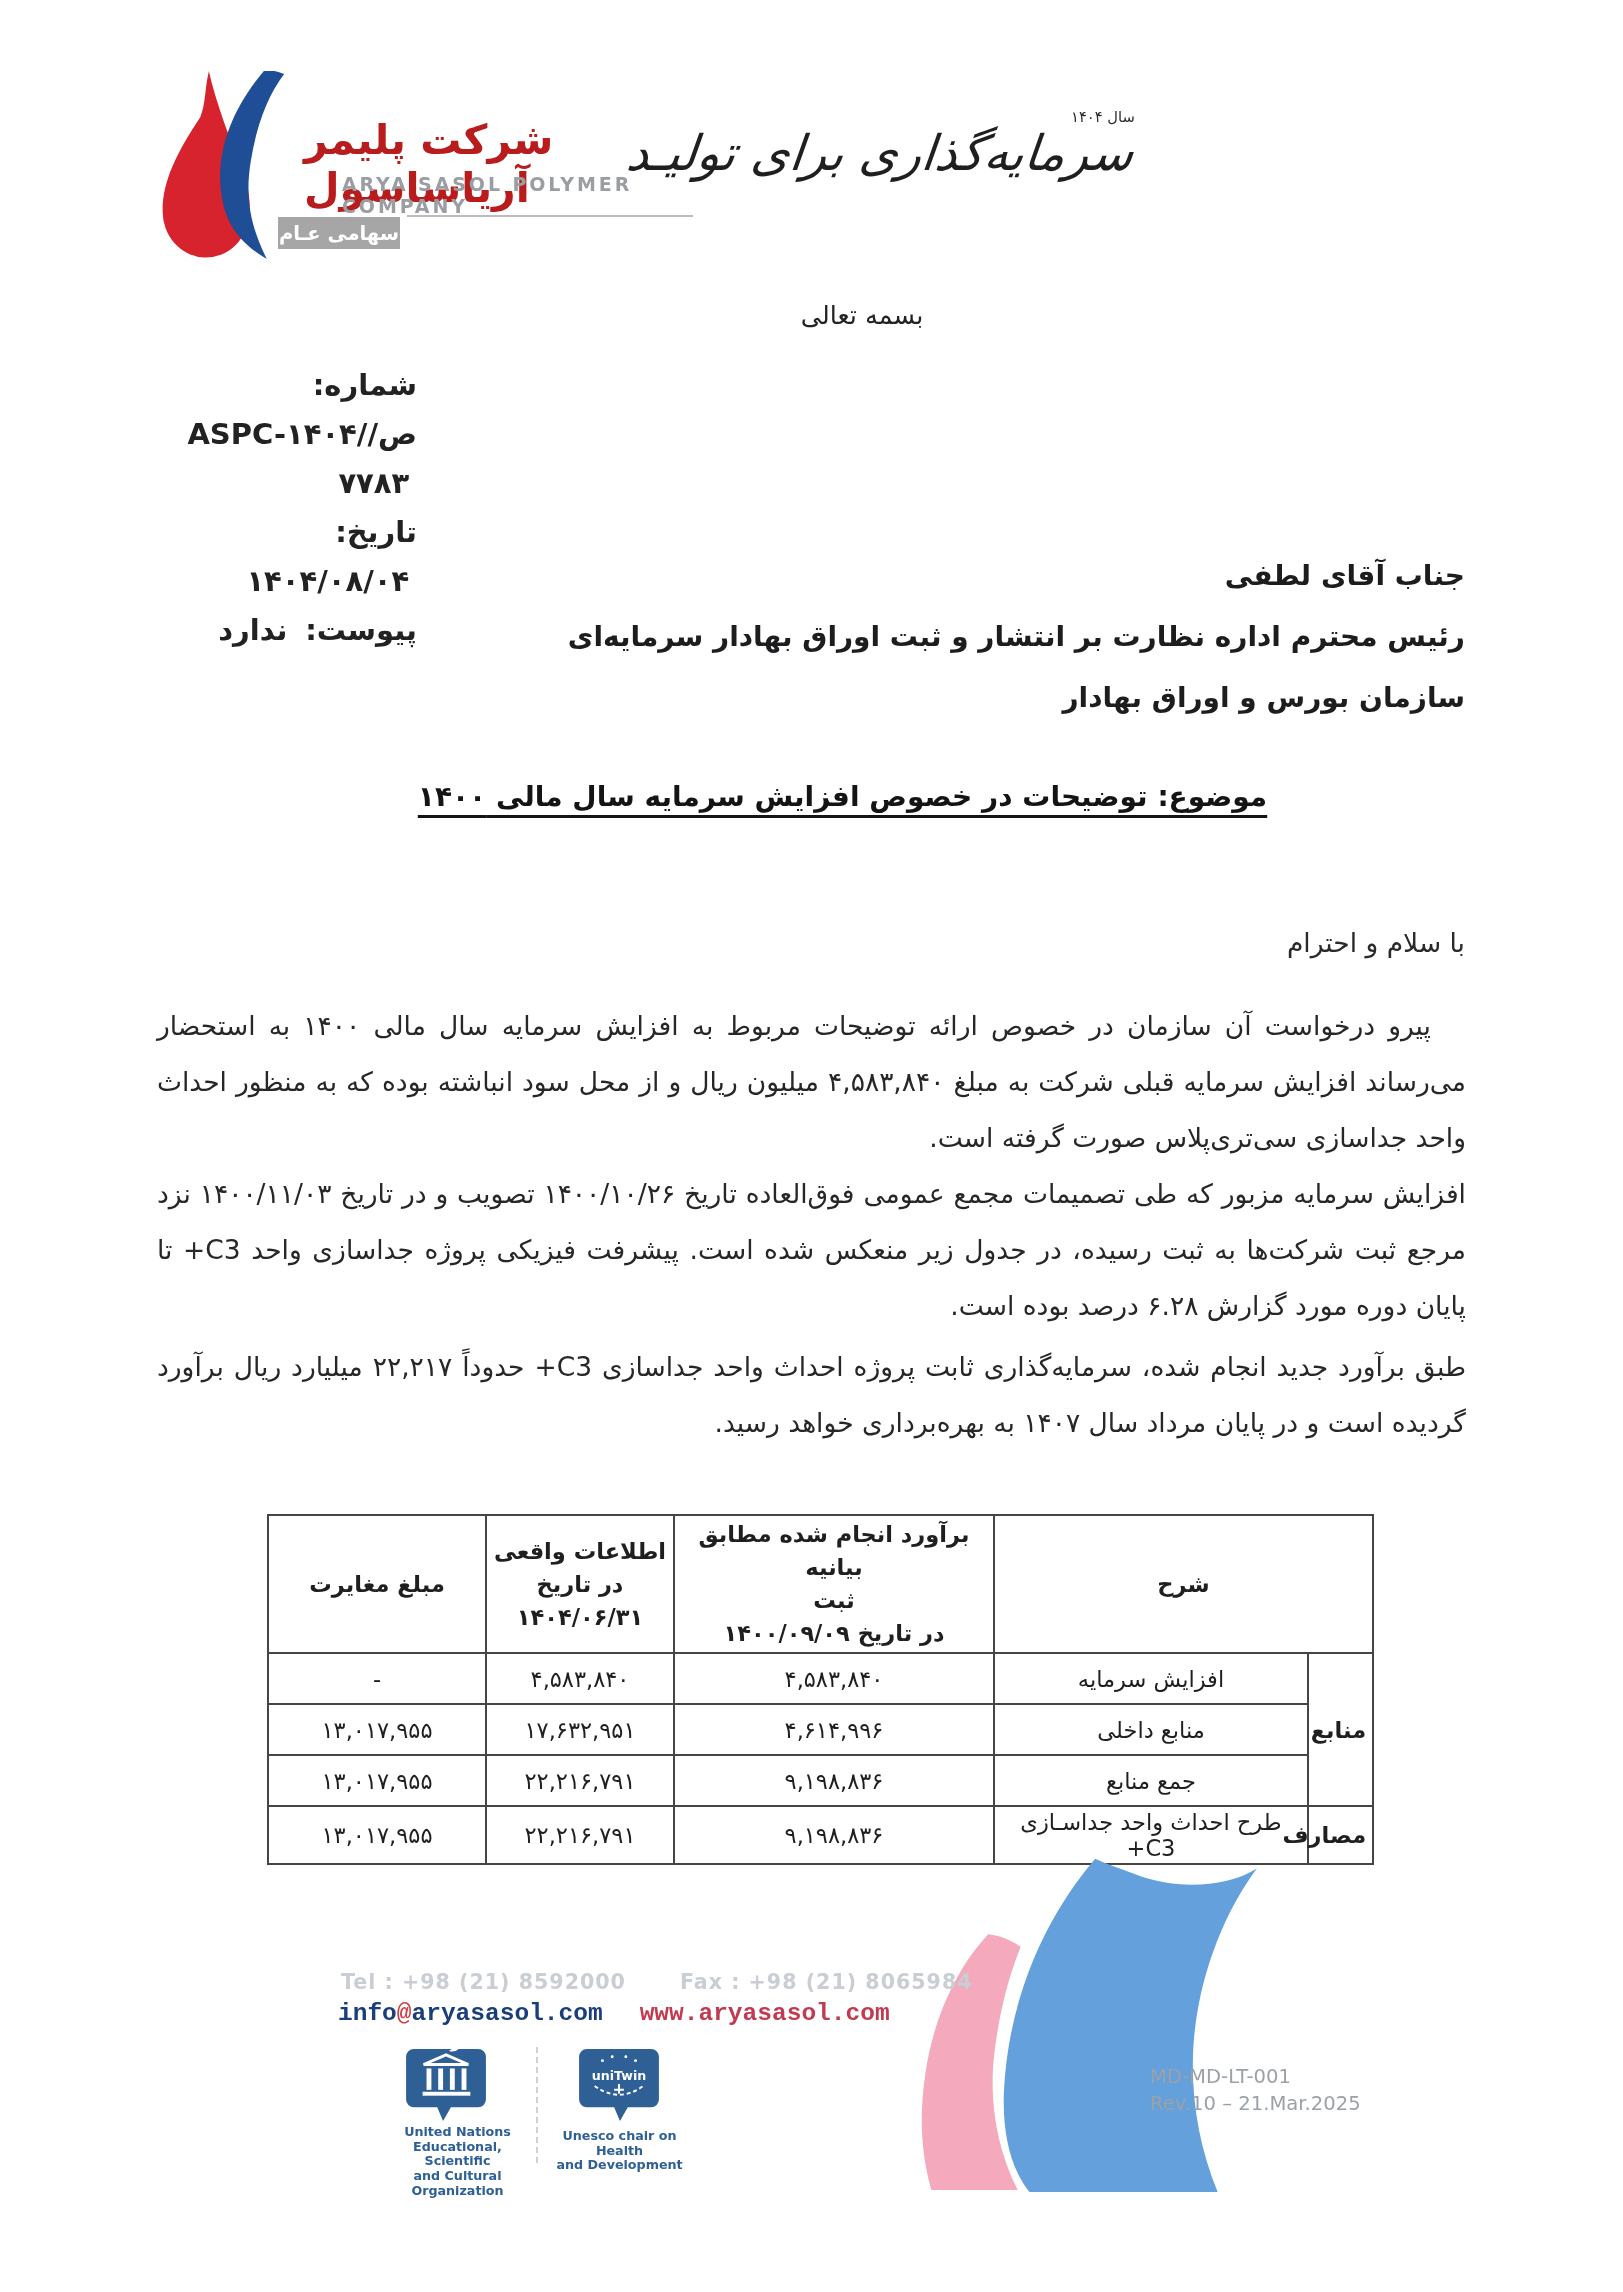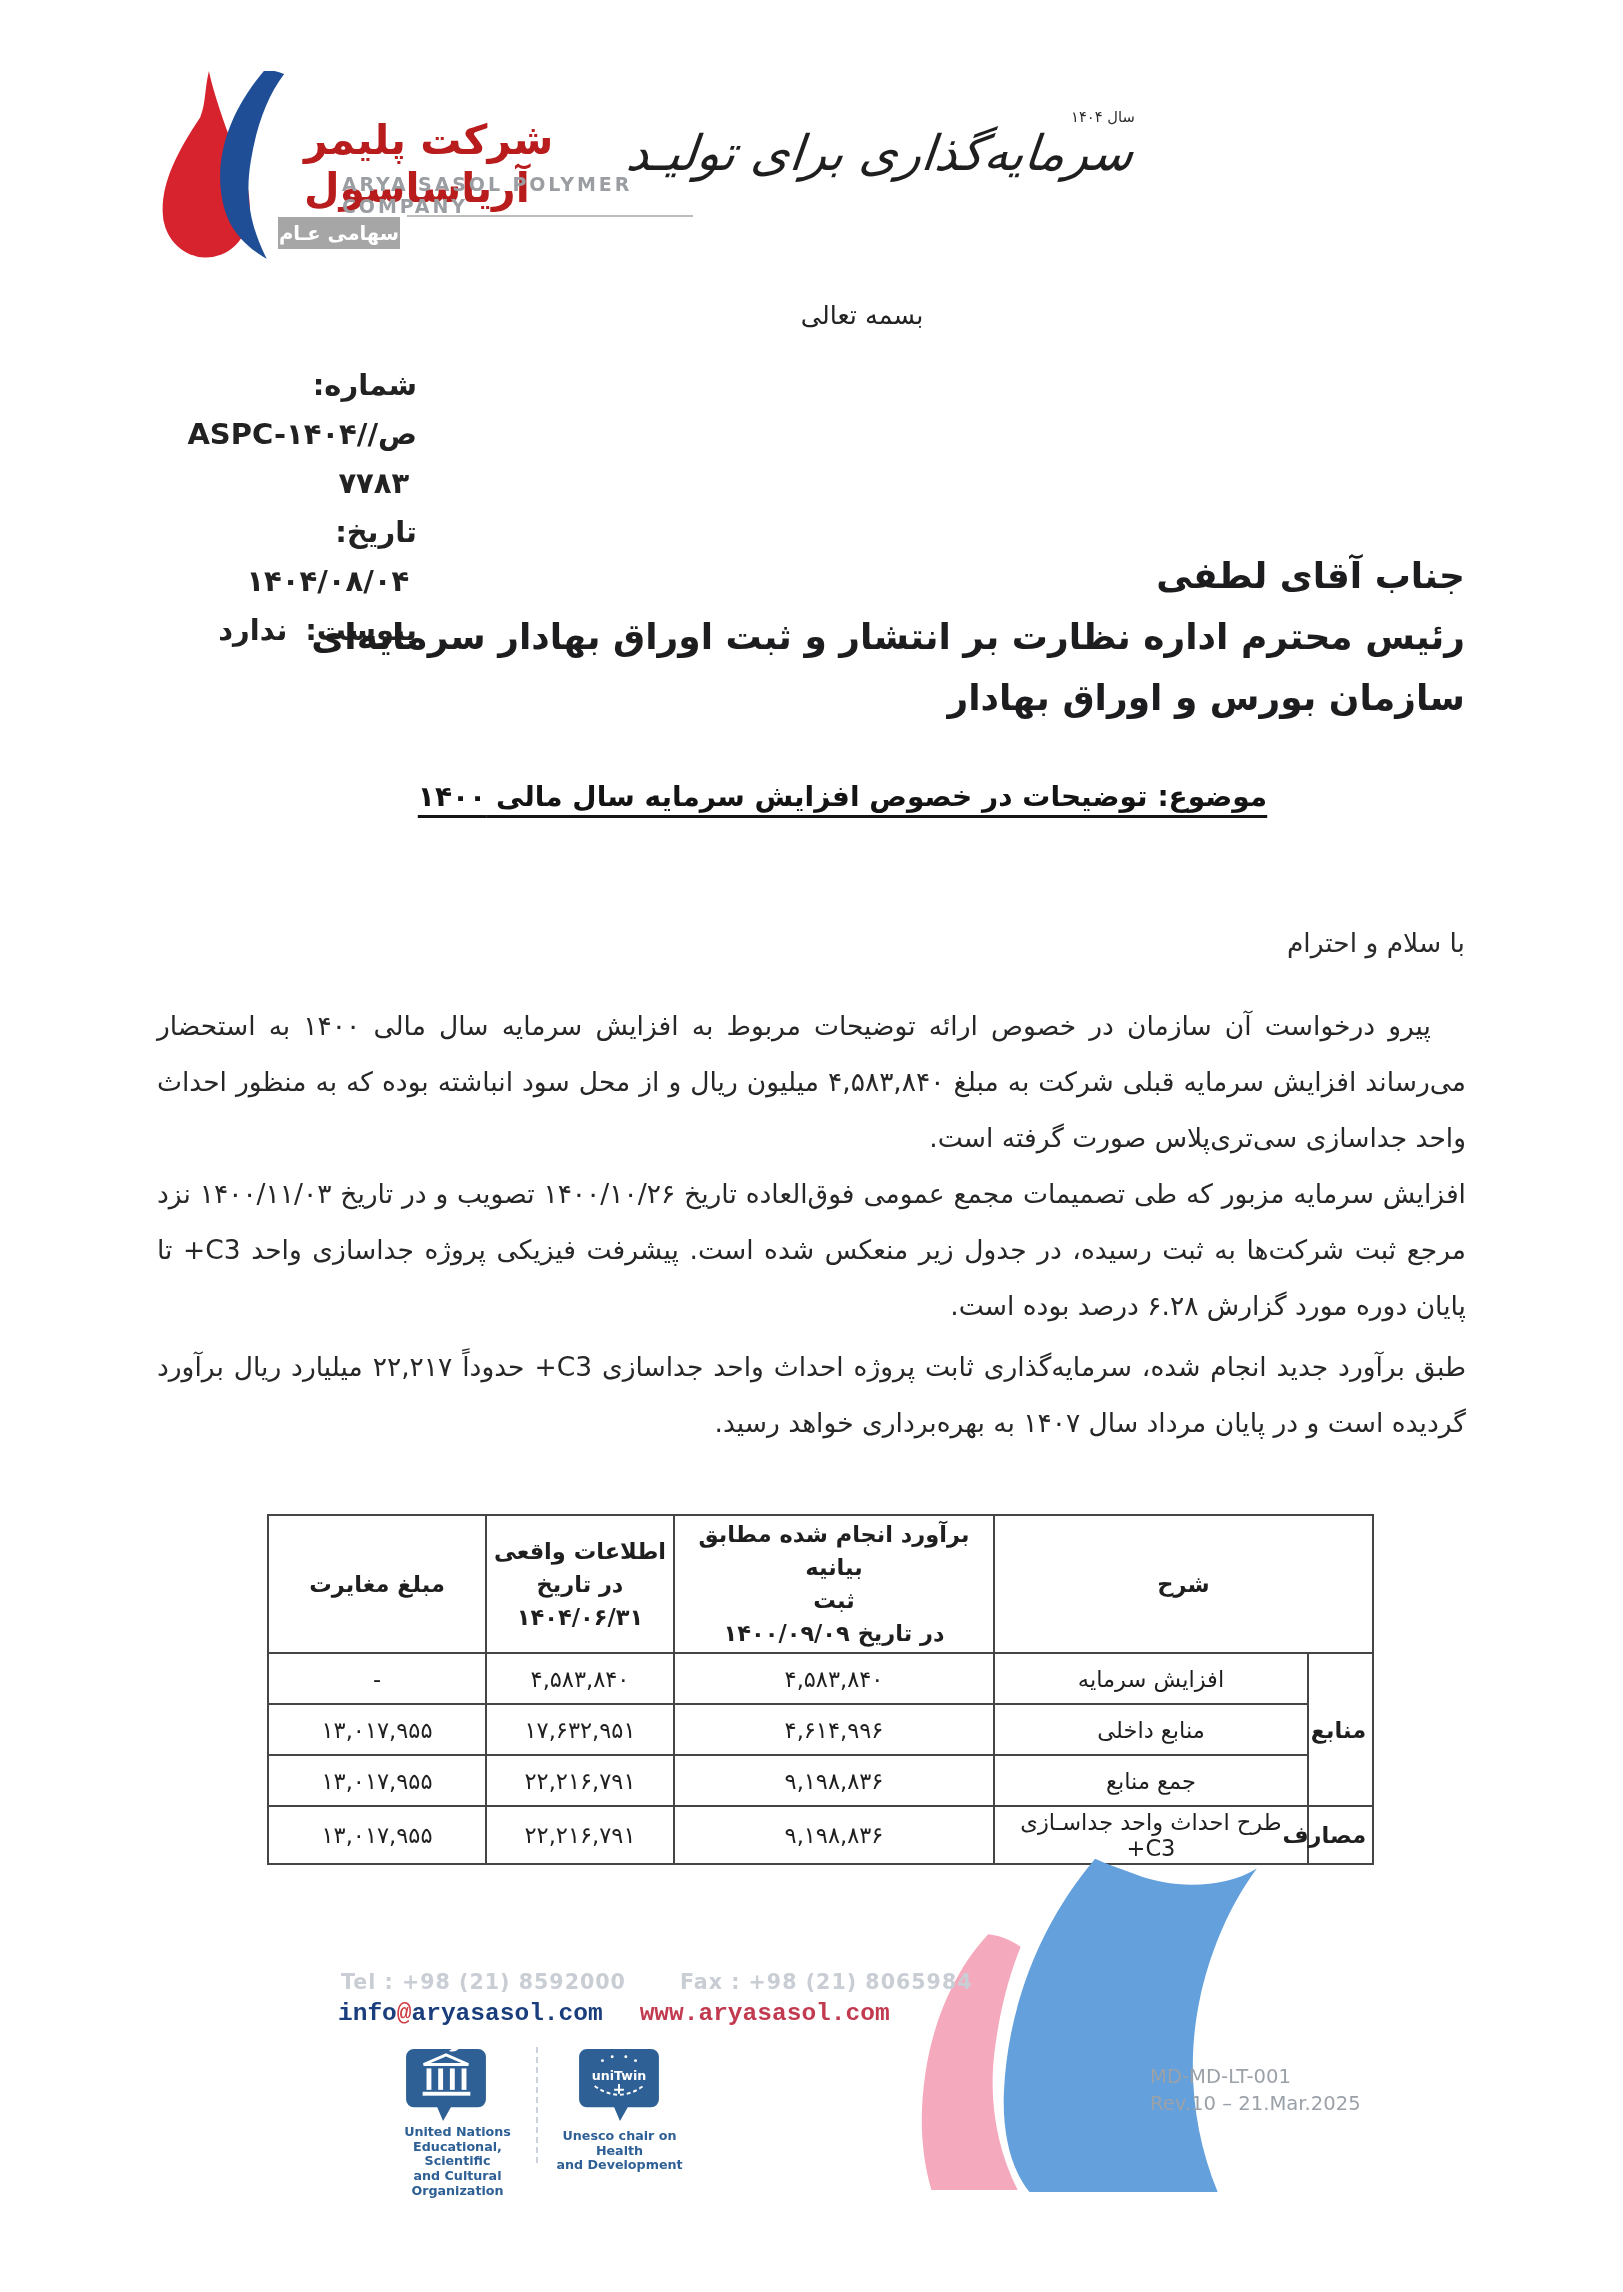--- a/index.html
+++ b/index.html
@@ -25,21 +25,21 @@
     font-size:49px;color:#1f1f1f;font-style:italic;transform:skewX(-6deg);
     font-family:"DejaVu Serif","Liberation Serif",serif;}
   
   .bismillah{position:absolute;left:725px;top:300px;width:274px;text-align:center;
     font-size:25.5px;direction:rtl;color:#222;}
   .meta-block{position:absolute;left:157px;top:361px;width:260px;direction:rtl;
     text-align:right;font-size:29px;font-weight:bold;line-height:49px;color:#222;}
   .meta-block .val{padding-right:7.8px;}
   
   .recipient{position:absolute;right:158px;top:545px;direction:rtl;text-align:right;
-    font-size:36px;font-weight:bold;line-height:61px;color:#1d1d1f;}
+    font-size:28px;font-weight:bold;line-height:61px;color:#1d1d1f;}
   
   .subject{position:absolute;left:274px;top:780px;width:1137px;text-align:center;
     direction:rtl;font-size:28px;font-weight:bold;color:#141414;}
   .subject span{text-decoration:underline;text-decoration-thickness:2.5px;text-underline-offset:8.8px;}
   
   .salutation{position:absolute;right:158px;top:927px;direction:rtl;font-size:26.5px;color:#2a2a2a;}
   .para{position:absolute;left:157px;width:1309px;direction:rtl;text-align:justify;
     font-size:26.5px;line-height:56px;color:#272727;}
   .p1{top:998px;text-indent:35px;}
   .p2{top:1166px;}

